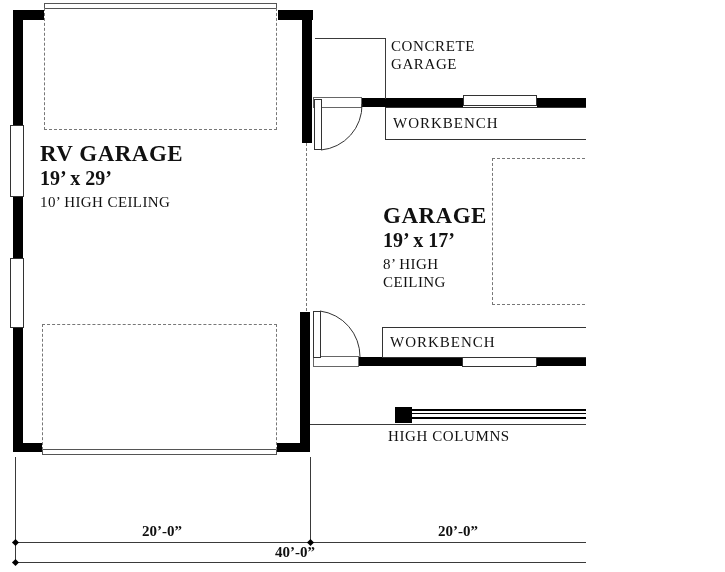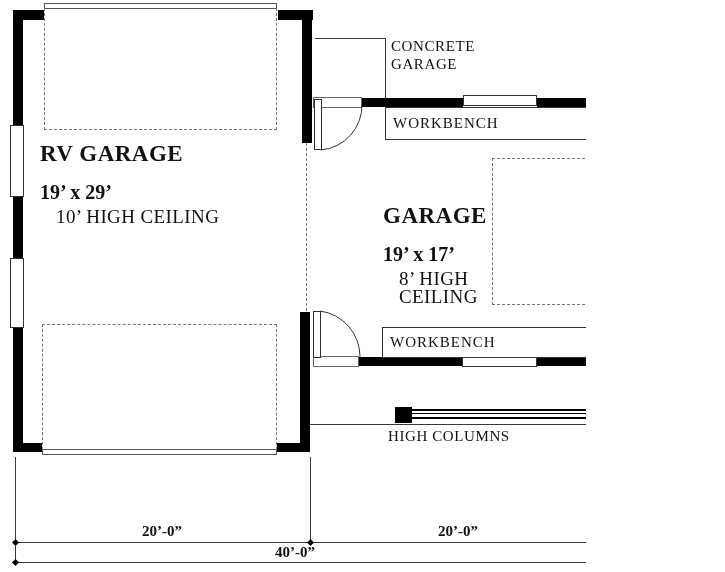--- a/index.html
+++ b/index.html
@@ -17,22 +17,22 @@
   .bench{position:absolute;background:#fff;border:1px solid #333;box-sizing:border-box;
          font-size:15px;letter-spacing:1px;padding:7px 0 0 7px;white-space:nowrap;}
   .leaf{position:absolute;background:#fff;border:1px solid #333;box-sizing:border-box;}
   .col{position:absolute;background:#000;}
   .beam{position:absolute;border-top:2px solid #000;border-bottom:1px solid #000;box-sizing:border-box;}
   .beam-inner{height:3px;margin-top:2px;border-top:1px solid #000;border-bottom:1px solid #000;}
   .tick{position:absolute;width:5px;height:5px;background:#000;transform:rotate(45deg);}
   .lbl{position:absolute;white-space:nowrap;}
   .small-caps{font-size:15px;letter-spacing:0.6px;line-height:18px;}
   .room-title{font-size:23px;font-weight:bold;letter-spacing:0.5px;line-height:23px;}
-  .room-size{font-size:20px;font-weight:bold;line-height:22px;margin-top:16px;}
-  .room-ceil{font-size:19px;letter-spacing:0.4px;line-height:17px;margin-top:5px;margin-left:16px;}
+  .room-size{font-size:20px;font-weight:bold;line-height:22px;margin-top:2px;}
+  .room-ceil{font-size:15px;letter-spacing:0.4px;line-height:17px;margin-top:5px;}
   .dim{font-size:15px;font-weight:bold;white-space:nowrap;}
   .dim-v{transform:translate(-50%,-50%) rotate(-90deg);}
   .dim-h{transform:translate(-50%,-50%);}
   svg.arcs{position:absolute;left:0;top:0;pointer-events:none;}
 </style>
 </head>
 <body>
 
 <div class="plan">
 

